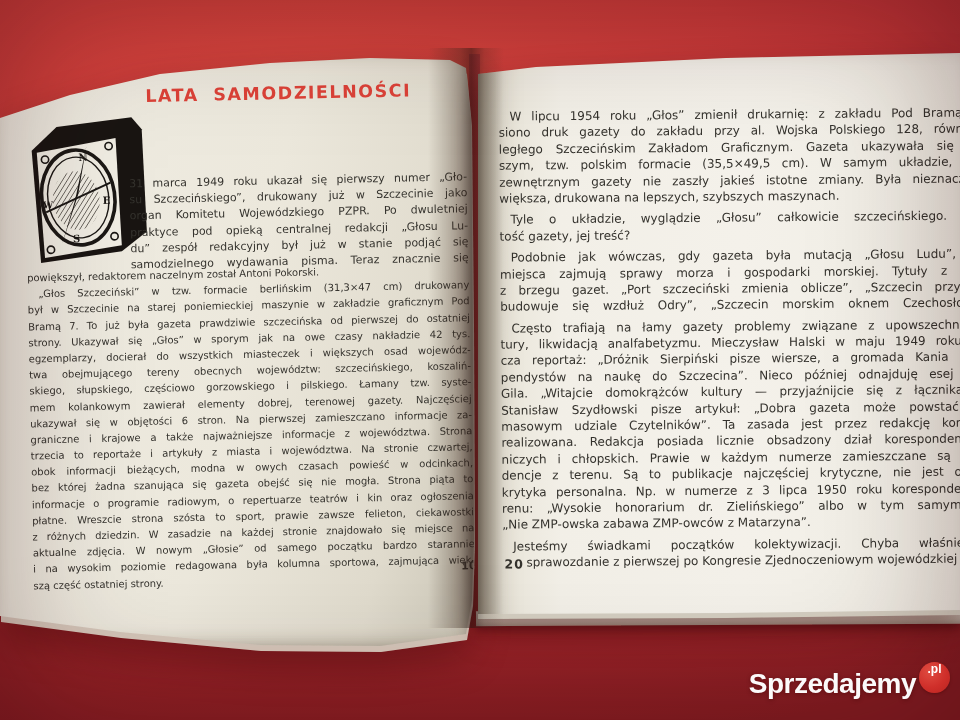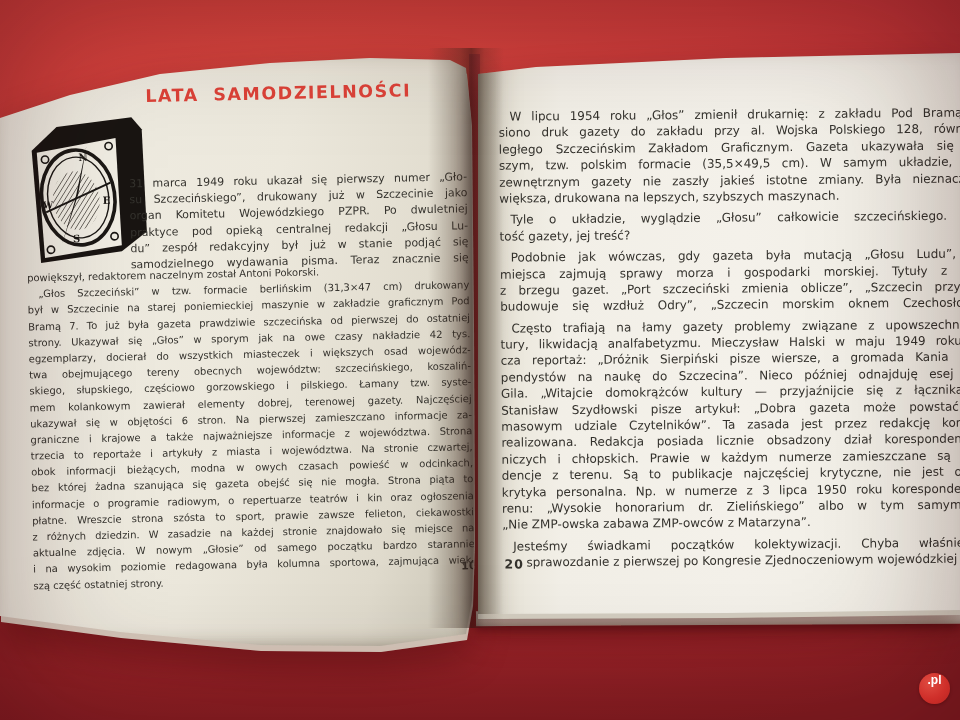--- a/index.html
+++ b/index.html
@@ -176,18 +176,19 @@
           <div class="bl pnum last">sprawozdanie z pierwszej po Kongresie Zjednoczeniowym wojewódzkiej</div>
         </div>
       <div class="rp-num">20</div>
     </div>
   </div>
 </div>
 
 <div class="gutter-shadow"></div>
 
 <div class="watermark">
+  <span class="wm-text">Sprzedajemy</span>
   <span class="wm-badge">
     <span>.pl</span>
   </span>
 </div>
 
 <div class="vignette"></div>
 
 </body></html>

